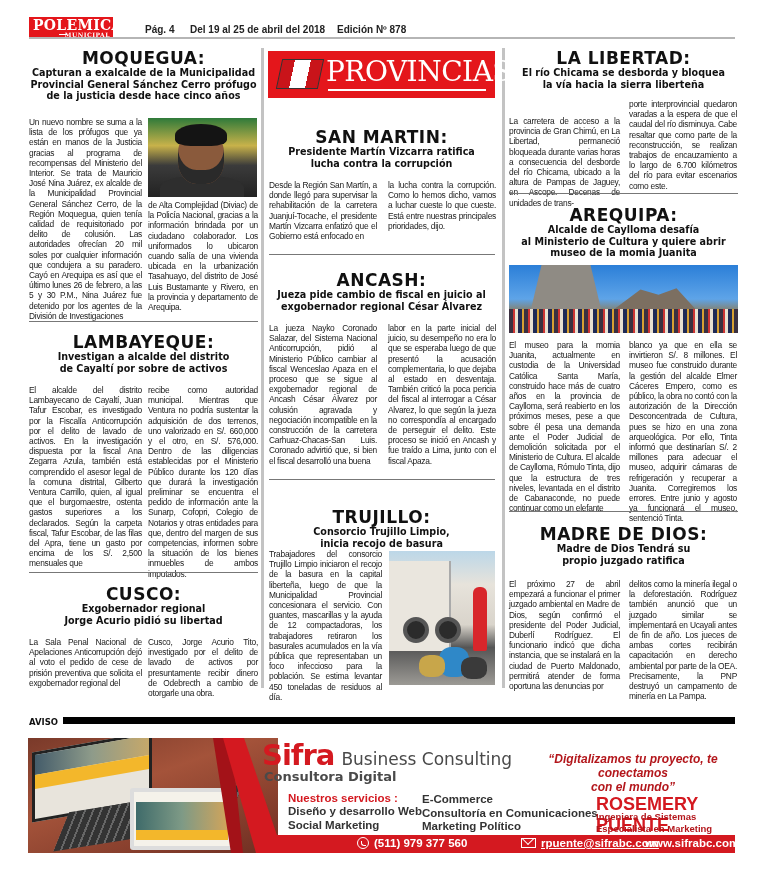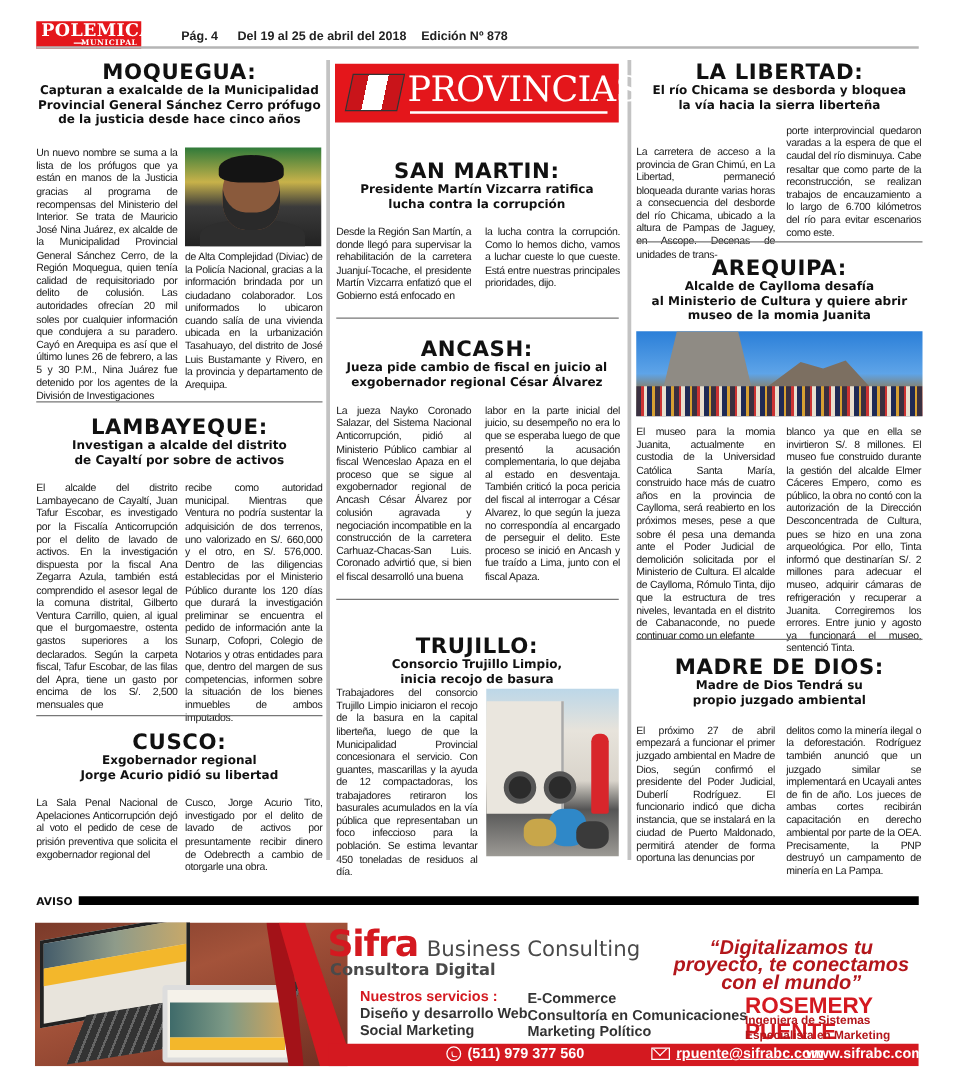--- a/index.html
+++ b/index.html
@@ -59,21 +59,21 @@
   .ad-tablet .t-img { position: absolute; left: 2px; right: 2px; top: 10px; height: 28px; background: linear-gradient(90deg, #3f6b6a, #7e9a86, #d2a45a); }
   .ad-tablet .t-band { position: absolute; left: 2px; right: 2px; top: 38px; height: 10px; background: #f3b72b; }
   .ad-red-slant { position: absolute; left: 195px; top: 0; width: 60px; height: 115px; background: #d41920; clip-path: polygon(0 0, 35% 0, 100% 100%, 55% 100%); }
   .ad-red-slant2 { position: absolute; left: 185px; top: 0; width: 30px; height: 115px; background: #a31218; clip-path: polygon(0 0, 60% 0, 100% 100%, 60% 100%); }
   .ad-brand { position: absolute; left: 234px; top: 2px; font-family: "DejaVu Sans", sans-serif; }
   .ad-sifra { font-size: 29px; font-weight: bold; color: #d41920; letter-spacing: -1px; line-height: 30px; margin-top: 17px; }
   .ad-bc { font-size: 17px; color: #4a4a4a; line-height: 20px; margin-left: 2px; }
   .ad-consult { position: absolute; left: 236px; top: 31px; font-family: "DejaVu Sans", sans-serif; font-size: 13px; font-weight: bold; color: #4a4a4a; }
   .ad-services-title { position: absolute; left: 260px; top: 54px; font-family: "Liberation Sans", sans-serif; font-weight: bold; font-size: 11.5px; color: #d41920; }
   .ad-svc { position: absolute; font-family: "Liberation Sans", sans-serif; font-weight: bold; font-size: 11.5px; color: #333; line-height: 13.5px; font-stretch: condensed; }
-  .ad-slogan { position: absolute; left: 505px; top: 14px; width: 200px; text-align: center; font-family: "Liberation Sans", sans-serif; font-weight: bold; font-style: italic; font-size: 16px; line-height: 14px; color: #b3161b; }
+  .ad-slogan { position: absolute; left: 505px; top: 14px; width: 200px; text-align: center; font-family: "Liberation Sans", sans-serif; font-weight: bold; font-style: italic; font-size: 12px; line-height: 14px; color: #b3161b; }
   .ad-name { position: absolute; left: 568px; top: 56px; font-family: "Liberation Sans", sans-serif; font-weight: bold; font-size: 18px; color: #d41920; }
   .ad-role { position: absolute; left: 568px; font-family: "Liberation Sans", sans-serif; font-weight: bold; font-size: 9.5px; color: #b3161b; }
   .ad-footer { position: absolute; left: 235px; top: 97px; width: 472px; height: 18px; background: #d41920; color: #fff; font-family: "Liberation Sans", sans-serif; font-weight: bold; font-size: 11.5px; }
   .ad-footer .it { position: absolute; top: 2px; display: flex; align-items: center; gap: 5px; white-space: nowrap; padding-left: 42px; }
   .wa-icon { width: 12px; height: 12px; border: 1.5px solid #fff; border-radius: 50%; display: inline-block; position: relative; }
   .wa-icon::after { content: ""; position: absolute; left: 3px; top: 3px; width: 4px; height: 4px; border-left: 1.5px solid #fff; border-bottom: 1.5px solid #fff; border-radius: 0 0 0 3px; }
   .mail-icon { width: 15px; height: 10px; border: 1.5px solid #fff; display: inline-block; position: relative; overflow: hidden; }
   .mail-icon::after { content: ""; position: absolute; left: 1px; top: -6px; width: 9px; height: 9px; border-right: 1.5px solid #fff; border-bottom: 1.5px solid #fff; transform: rotate(45deg); }
 </style>
 </head>
@@ -184,21 +184,21 @@
   <div class="mtn"></div>
   <div class="crowd"></div>
 </div>
 <p class="body-col" style="left:509px; top:340px; width:111px;">El museo para la momia Juanita, actualmente en custodia de la Universidad Católica Santa María, construido hace más de cuatro años en la provincia de Caylloma, será reabierto en los próximos meses, pese a que sobre él pesa una demanda ante el Poder Judicial de demolición solicitada por el Ministerio de Cultura. El alcalde de Caylloma, Rómulo Tinta, dijo que la estructura de tres niveles, levantada en el distrito de Cabanaconde, no puede continuar como un elefante</p>
 <p class="body-col" style="left:629px; top:340px; width:108px;">blanco ya que en ella se invirtieron S/. 8 millones. El museo fue construido durante la gestión del alcalde Elmer Cáceres Empero, como es público, la obra no contó con la autorización de la Dirección Desconcentrada de Cultura, pues se hizo en una zona arqueológica. Por ello, Tinta informó que destinarían S/. 2 millones para adecuar el museo, adquirir cámaras de refrigeración y recuperar a Juanita. Corregiremos los errores. Entre junio y agosto ya funcionará el museo, sentenció Tinta.</p>
 <div class="hsep" style="left:509px; top:511px; width:229px;"></div>
 
 <div class="art-title" style="left:509px; top:525px; width:229px;">
   <span class="big">MADRE DE DIOS:</span>
   <span class="sub">Madre de Dios Tendrá su</span>
-  <span class="sub">propio juzgado ambiental</span>
+  <span class="sub">propio juzgado ratifica</span>
 </div>
 <p class="body-col" style="left:509px; top:579px; width:111px;">El próximo 27 de abril empezará a funcionar el primer juzgado ambiental en Madre de Dios, según confirmó el presidente del Poder Judicial, Duberlí Rodríguez. El funcionario indicó que dicha instancia, que se instalará en la ciudad de Puerto Maldonado, permitirá atender de forma oportuna las denuncias por</p>
 <p class="body-col" style="left:629px; top:579px; width:108px;">delitos como la minería ilegal o la deforestación. Rodríguez también anunció que un juzgado similar se implementará en Ucayali antes de fin de año. Los jueces de ambas cortes recibirán capacitación en derecho ambiental por parte de la OEA. Precisamente, la PNP destruyó un campamento de minería en La Pampa.</p>
 
 <span class="aviso-lbl">AVISO</span>
 <div class="aviso-bar"></div>
 
 <div class="ad">
   <div class="ad-photo">
     <div class="ad-laptop">

